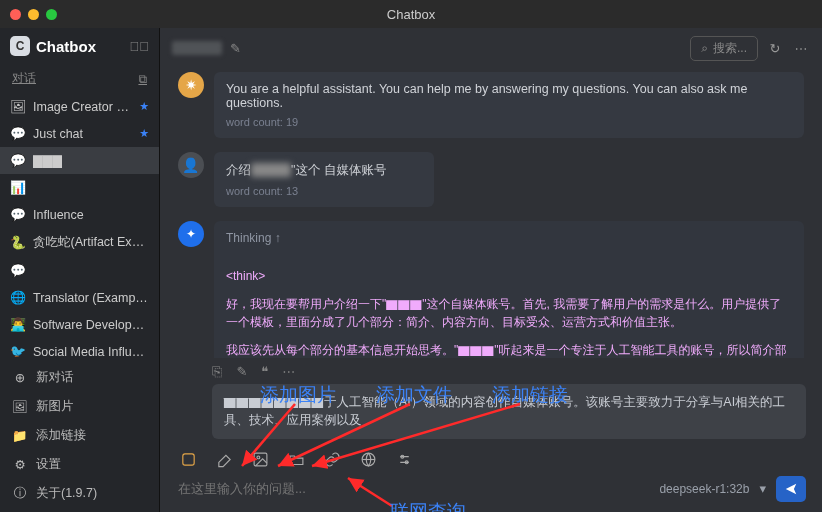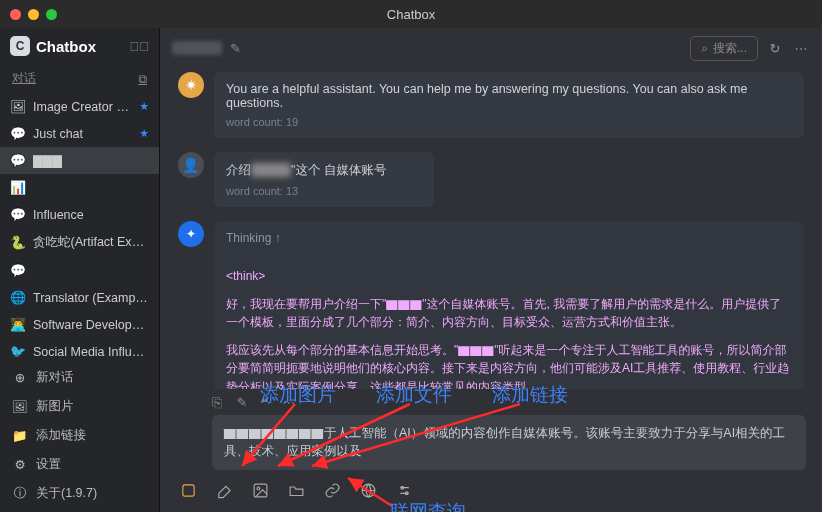--- a/index.html
+++ b/index.html
@@ -241,20 +241,30 @@
             </svg>
           </div>
         <div class="ibtn">
             <svg viewBox="0 0 24 24">
               <path d="M6 8h12M6 16h12"></path>
               <circle cx="9" cy="8" r="2"></circle>
               <circle cx="15" cy="16" r="2"></circle>
             </svg>
           </div>
       </div>
+      <div class="inputrow">
+        <input class="textin" placeholder="在这里输入你的问题..." style="">
+        <span class="model">deepseek-r1:32b</span>
+        <span style="color:#9aa0aa;">▾</span>
+        <div class="send">
+          <svg width="16" height="14" viewBox="0 0 24 24" fill="#fff">
+              <path d="M3 12 L21 3 L17 12 L21 21 Z"></path>
+            </svg>
+        </div>
+      </div>
     </div>
 
     <div class="anno" style="left:100px; top:354px;">添加图片</div>
     <div class="anno" style="left:216px; top:354px;">添加文件</div>
     <div class="anno" style="left:332px; top:354px;text-align:center;">添加链接</div>
     <div class="anno" style="left:230px; top:471px;">联网查询</div>
     <svg class="arrow" style="left:0;top:0;" width="660" height="512">
       <defs>
           <marker id="ah" markerWidth="8" markerHeight="8" refX="6" refY="3" orient="auto">
             <path d="M0,0 L6,3 L0,6 Z" fill="#ff2a2a"></path>

